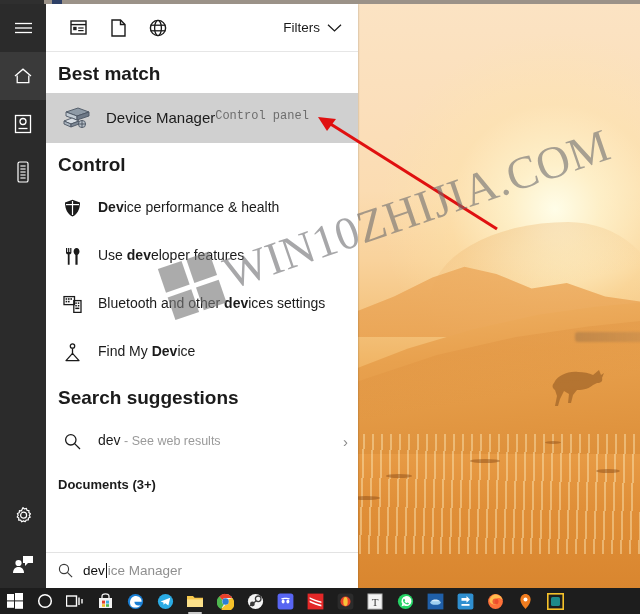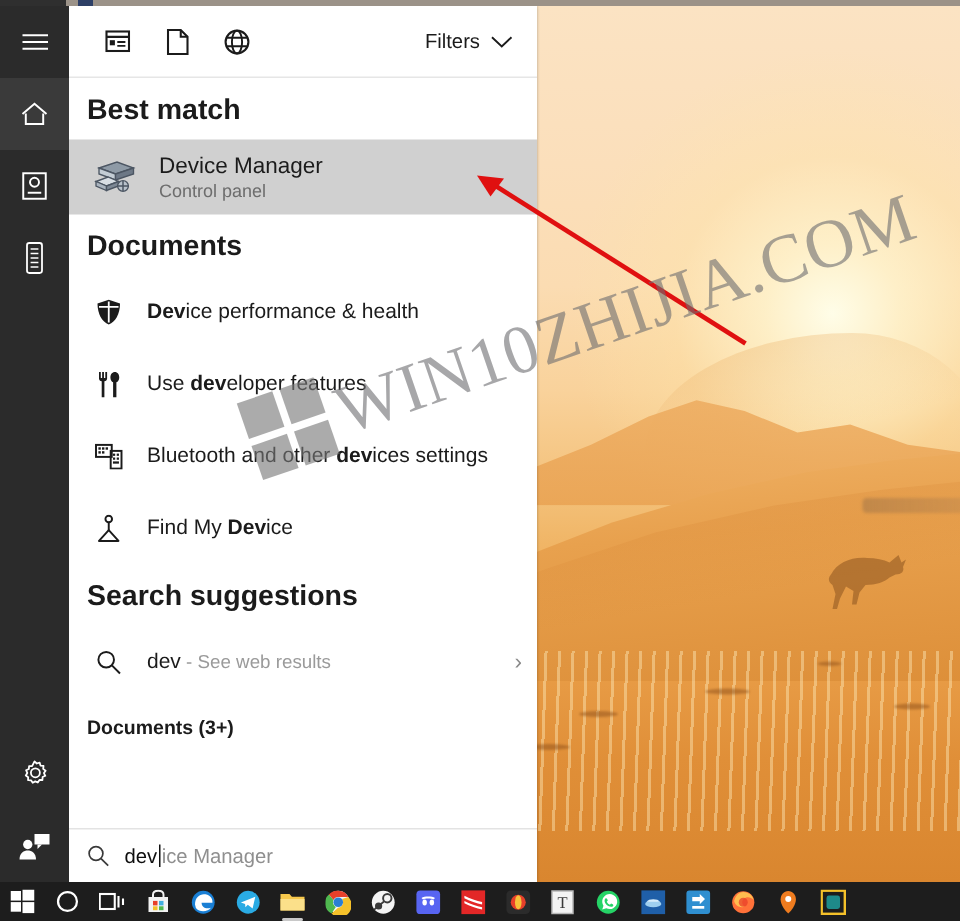--- a/index.html
+++ b/index.html
@@ -126,26 +126,26 @@
   .section-head{
     font-size:19px; font-weight:bold; color:#1b1b1b;
     padding:11px 0 8px 12px;
   }
   .row{
     display:flex; align-items:center; gap:12px;
     height:48px; padding-left:12px; padding-right:10px;
   }
   .row .ico{ width:28px; flex:0 0 28px; display:flex; align-items:center; justify-content:center; color:#1b1b1b;}
   .row .txt{ font-size:14px; color:#1b1b1b; line-height:1.25; }
-  .row .sub{ font-size:12px; color:#6d6d6d; }
+  .row .sub{ font-size:12px; color:#6d6d6d;font-family:Liberation Mono, monospace; }
   #best-row{ background:#d0d0d0; height:50px; }
   #best-row .ico{ width:36px; flex:0 0 36px; }
   #best-row .txt{ font-size:15px; }
   .chev{ margin-left:auto; color:#8a8a8a; font-size:15px; }
-  .stack{ display:flex; flex-direction:column; justify-content:center; }
+  .stack{ display:flex; flex-direction:row; justify-content:center;text-align:center; }
   b.hl{ font-weight:bold; }
   .grp{ font-size:13px; font-weight:bold; color:#1b1b1b; padding:12px 0 9px 12px; }
   .sugg-dim{ color:#9a9a9a; font-size:12.5px; }
 
   
   #searchbox{
     flex:0 0 36px; height:36px; margin:0; background:#ffffff;
     border-top:1px solid #e3e3e3;
     display:flex; align-items:center; gap:10px; padding-left:12px;
     position:relative;
@@ -303,21 +303,21 @@
               <circle cx="21" cy="19" r="3.6" fill="#b9c2cb" stroke="#4c5663" stroke-width=".9"></circle>
               <path d="M21 15.6 L21 22.4 M17.6 19 L24.4 19" stroke="#4c5663" stroke-width="1"></path>
             </svg>
           </div>
           <div class="stack">
             <div class="txt">Device Manager</div>
             <div class="sub">Control panel</div>
           </div>
         </div>
 
-        <div class="section-head">Documents</div>
+        <div class="section-head">Control</div>
 
         <div class="row">
           <div class="ico">
             <svg width="17" height="18" viewBox="0 0 17 18">
                 <path d="M8.5 .8 L16 3.4 C16 10.4 13 15.6 8.5 17.4 C4 15.6 1 10.4 1 3.4 Z" fill="#1b1b1b"></path>
                 <path d="M8.5 2 V16" stroke="#fff" stroke-width="1.2"></path>
                 <path d="M2 5.6 H15" stroke="#fff" stroke-width="1.2"></path>
               </svg>
           </div>
           <div class="txt"><b class="hl">Dev</b>ice performance &amp; health</div>

